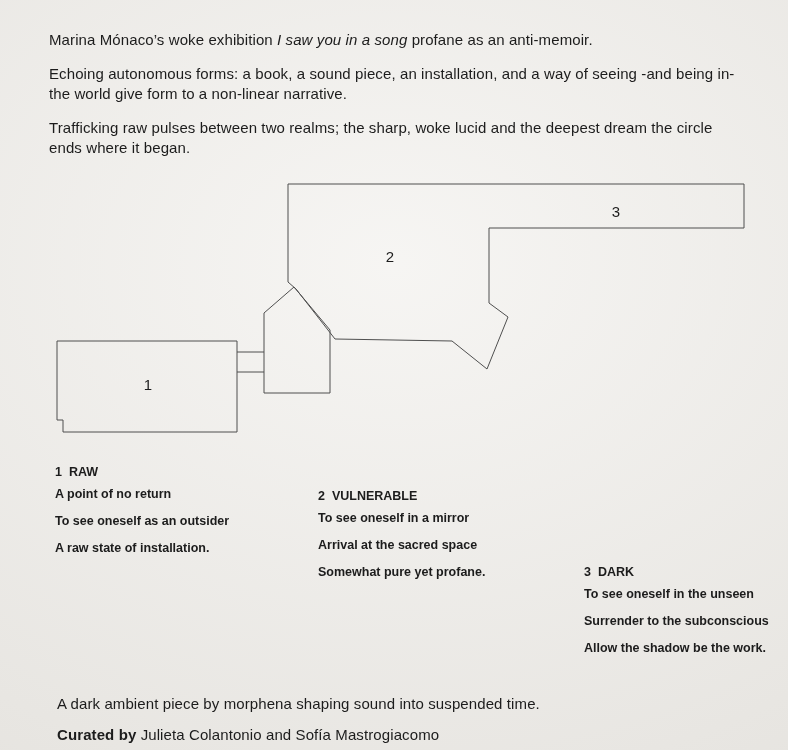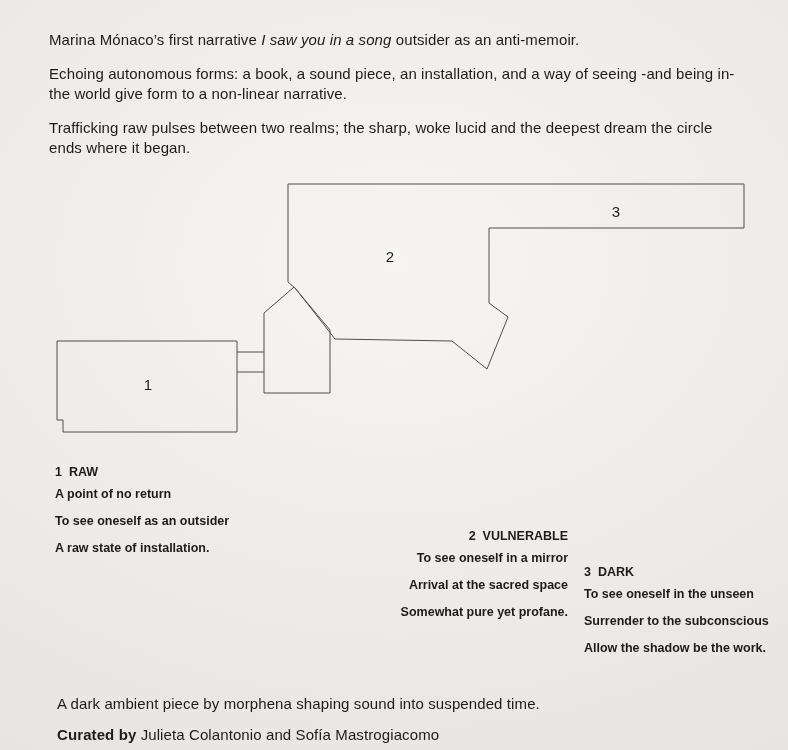--- a/index.html
+++ b/index.html
@@ -90,21 +90,21 @@
   .footer .bold {
     font-weight: 700;
   }
 </style>
 </head>
 <body>
 
 <div class="page">
 
   <div class="intro">
-    <p><span>Marina Mónaco’s first narrative </span><em>I saw you in a song</em><span> outsider as an anti-memoir.</span></p>
+    <p><span>Marina Mónaco’s woke exhibition </span><em>I saw you in a song</em><span> profane as an anti-memoir.</span></p>
     <p>Echoing autonomous forms: a book, a sound piece, an installation, and a way of seeing -and being in- the world give form to a non-linear narrative.</p>
     <p>Trafficking raw pulses between two realms; the sharp, woke lucid and the deepest dream the circle ends where it began.</p>
   </div>
 
   <svg class="floorplan" viewBox="0 0 788 750" xmlns="http://www.w3.org/2000/svg">
     <path d="M288,184 L744,184 L744,228 L489,228 L489,303 L508,317 L487,369 L452,341 L335,339 L296,289 L288,282 Z"></path>
     <path d="M294,287 L264,313 L264,393 L330,393 L330,330 Z"></path>
     <path d="M57,341 L237,341 L237,432 L63,432 L63,420 L57,420 Z"></path>
     <line x1="237" y1="352" x2="264" y2="352"></line>
     <line x1="237" y1="372" x2="264" y2="372"></line>
@@ -114,21 +114,21 @@
   <div class="room-label" style="left:390px; top:249px;">2</div>
   <div class="room-label" style="left:616px; top:204px;">3</div>
 
   <div class="legend-col" style="left:55px; top:466px;">
     <div class="legend-heading">1  RAW</div>
     <div class="legend-item">A point of no return</div>
     <div class="legend-item">To see oneself as an outsider</div>
     <div class="legend-item">A raw state of installation.</div>
   </div>
 
-  <div class="legend-col" style="left:318px; top:530px;text-align:right;">
+  <div class="legend-col" style="left:318px; top:490px;">
     <div class="legend-heading">2  VULNERABLE</div>
     <div class="legend-item">To see oneself in a mirror</div>
     <div class="legend-item">Arrival at the sacred space</div>
     <div class="legend-item">Somewhat pure yet profane.</div>
   </div>
 
   <div class="legend-col" style="left:584px; top:566px;">
     <div class="legend-heading">3  DARK</div>
     <div class="legend-item">To see oneself in the unseen</div>
     <div class="legend-item">Surrender to the subconscious</div>

